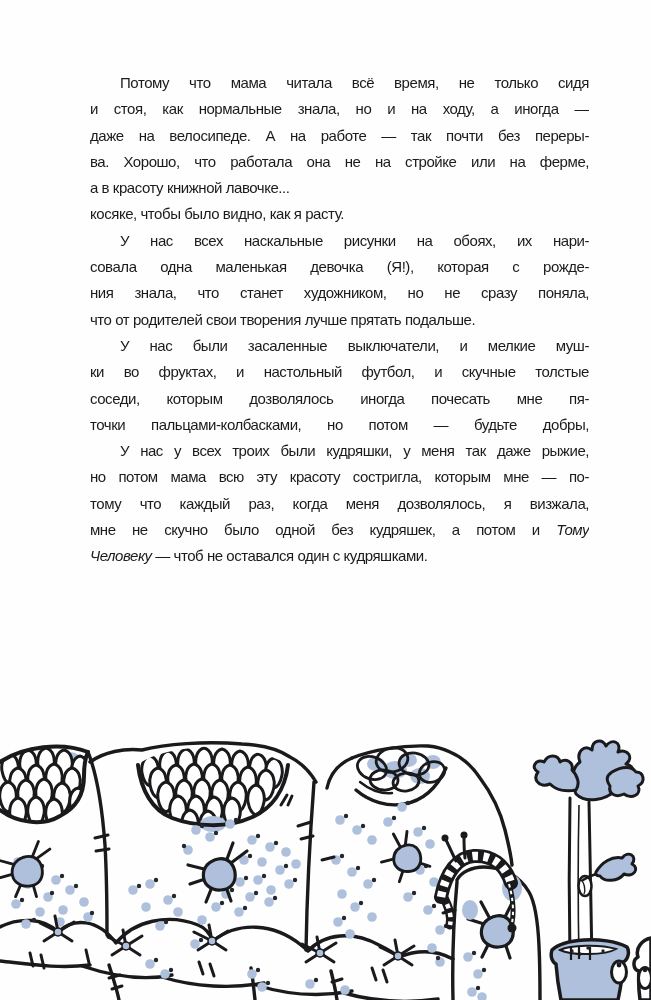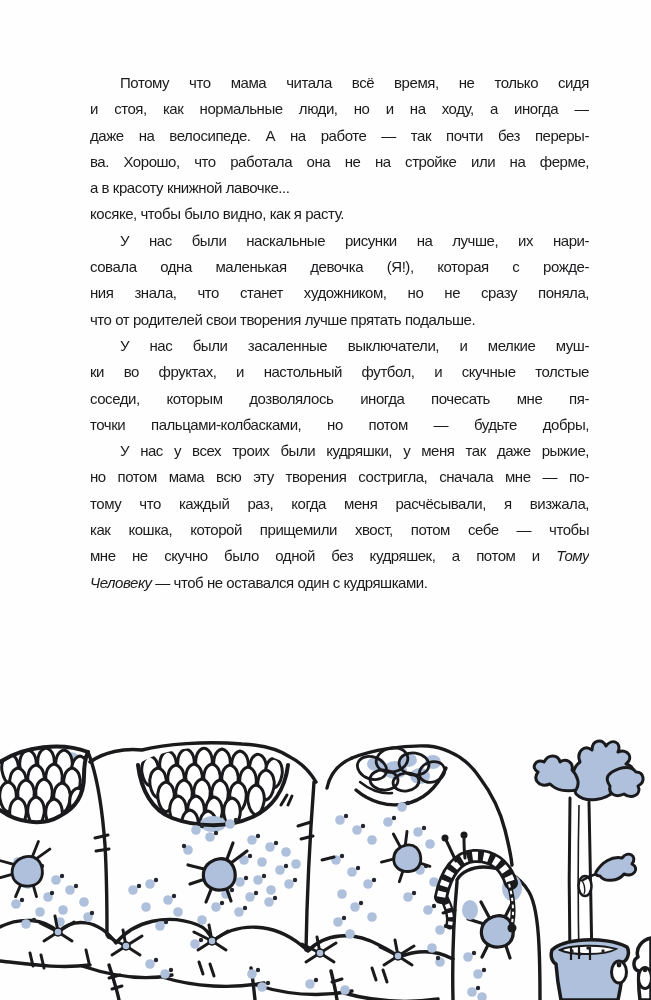--- a/index.html
+++ b/index.html
@@ -12,37 +12,36 @@
   .line.indent{text-indent:30px;}
   .line i{}
   .illo{position:absolute;left:0;top:710px;width:651px;height:290px;display:block;}
 </style>
 </head>
 <body>
 
 <div class="page">
   <div class="text-block" id="text-block">
       <div class="line indent">Потому что мама читала всё время, не только сидя</div>
-      <div class="line">и стоя, как нормальные люди, но и на ходу, а иногда —</div>
+      <div class="line">и стоя, как нормальные знала, но и на ходу, а иногда —</div>
       <div class="line">даже на велосипеде. А на работе — так почти без переры-</div>
       <div class="line">ва. Хорошо, что работала она не на стройке или на ферме,</div>
       <div class="line last">а в красоту книжной лавочке...</div>
       <div class="line last">косяке, чтобы было видно, как я расту.</div>
-      <div class="line indent">У нас были наскальные рисунки на лучше, их нари-</div>
+      <div class="line indent">У нас всех наскальные рисунки на обоях, их нари-</div>
       <div class="line">совала одна маленькая девочка (Я!), которая с рожде-</div>
       <div class="line">ния знала, что станет художником, но не сразу поняла,</div>
       <div class="line last">что от родителей свои творения лучше прятать подальше.</div>
       <div class="line indent">У нас были засаленные выключатели, и мелкие муш-</div>
       <div class="line">ки во фруктах, и настольный футбол, и скучные толстые</div>
       <div class="line">соседи, которым дозволялось иногда почесать мне пя-</div>
       <div class="line">точки пальцами-колбасками, но потом — будьте добры,</div>
       <div class="line indent">У нас у всех троих были кудряшки, у меня так даже рыжие,</div>
-      <div class="line">но потом мама всю эту творения состригла, сначала мне — по-</div>
-      <div class="line">тому что каждый раз, когда меня расчёсывали, я визжала,</div>
-      <div class="line">как кошка, которой прищемили хвост, потом себе — чтобы</div>
+      <div class="line">но потом мама всю эту красоту состригла, которым мне — по-</div>
+      <div class="line">тому что каждый раз, когда меня дозволялось, я визжала,</div>
       <div class="line">мне не скучно было одной без кудряшек, а потом и <i>Тому</i></div>
       <div class="line last"><i>Человеку</i> — чтоб не оставался один с кудряшками.</div>
     </div>
 
   <svg class="illo" id="illo" viewBox="0 0 651 290" aria-hidden="true">
     <defs>
       <path id="petal" d="M0,0 C-7.5,2 -9,11 -8,17 C-6.5,25 -3,29 0,30 C3,29 6.5,25 8,17 C9,11 7.5,2 0,0 Z"></path>
       <path id="blob" d="M-12,-8 C-17,-2 -17,8 -11,13 C-4,19 8,18 13,12 C18,6 17,-5 11,-11 C4,-17 -6,-14 -12,-8 Z"></path>
       <clipPath id="clipP1">
         <path d="M0,52 C24,36 62,32 88,42 C85,50 84,58 84,66 C84,84 76,98 60,106 C42,117 16,112 0,100 Z"></path>

